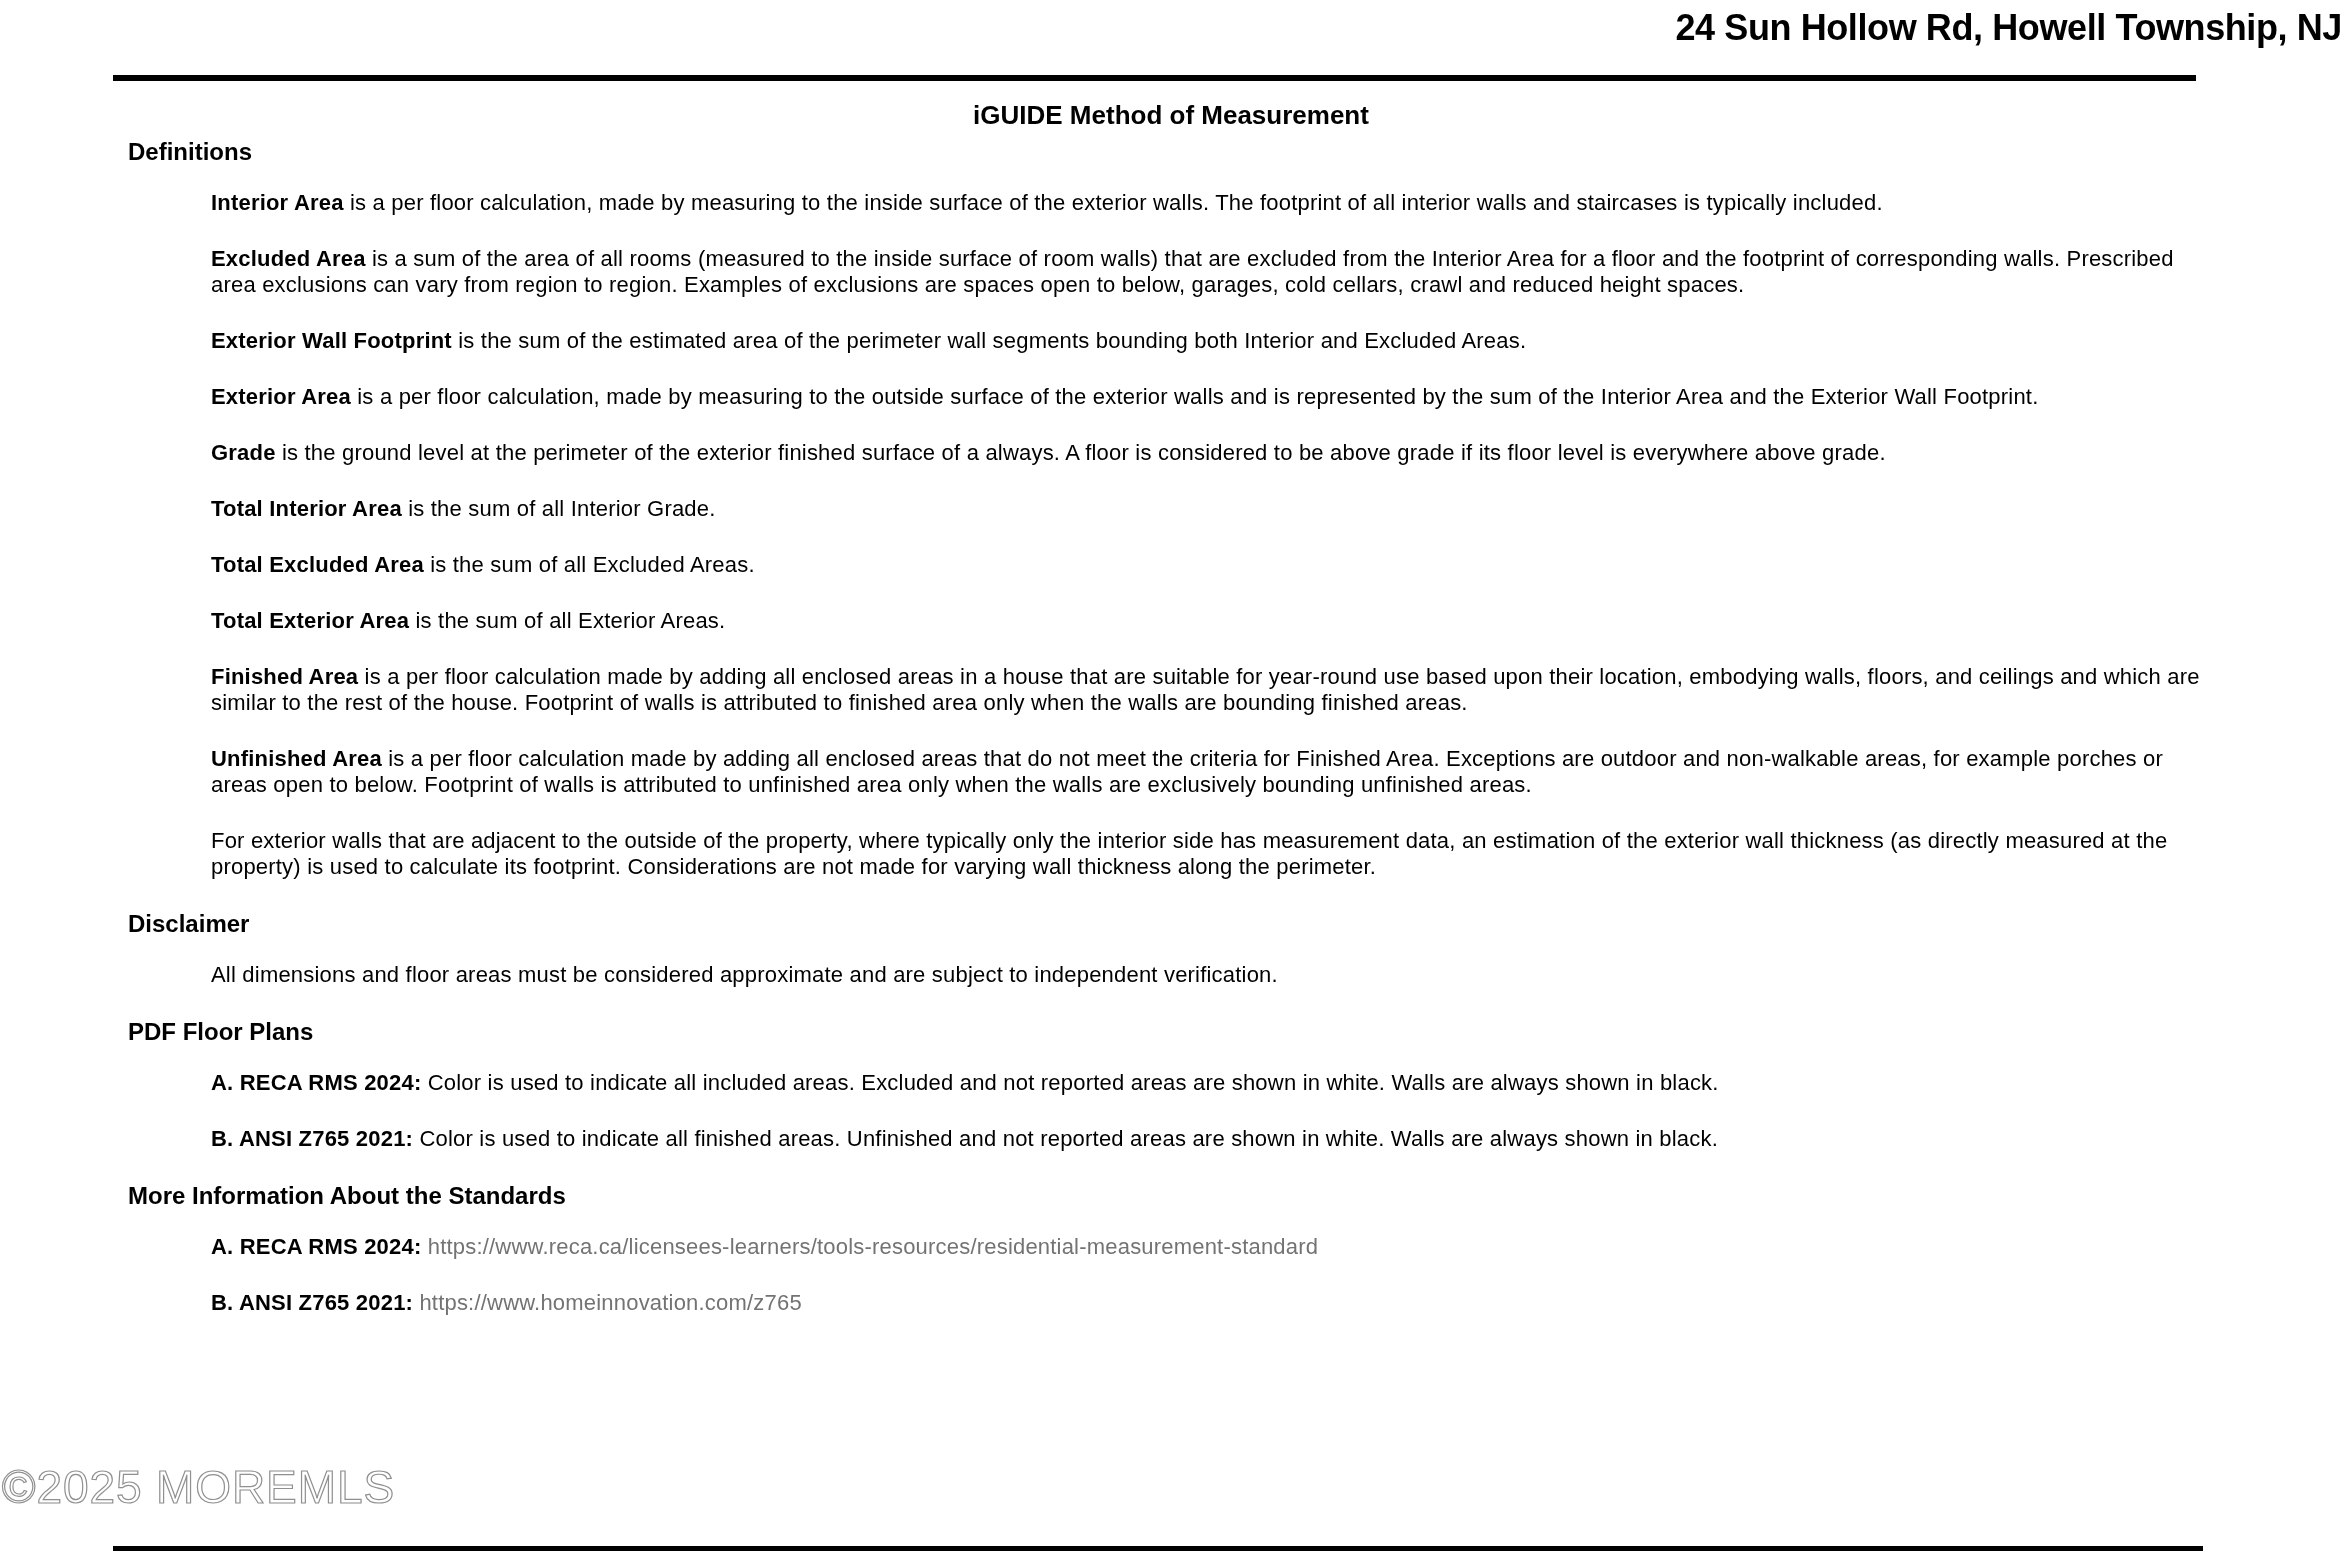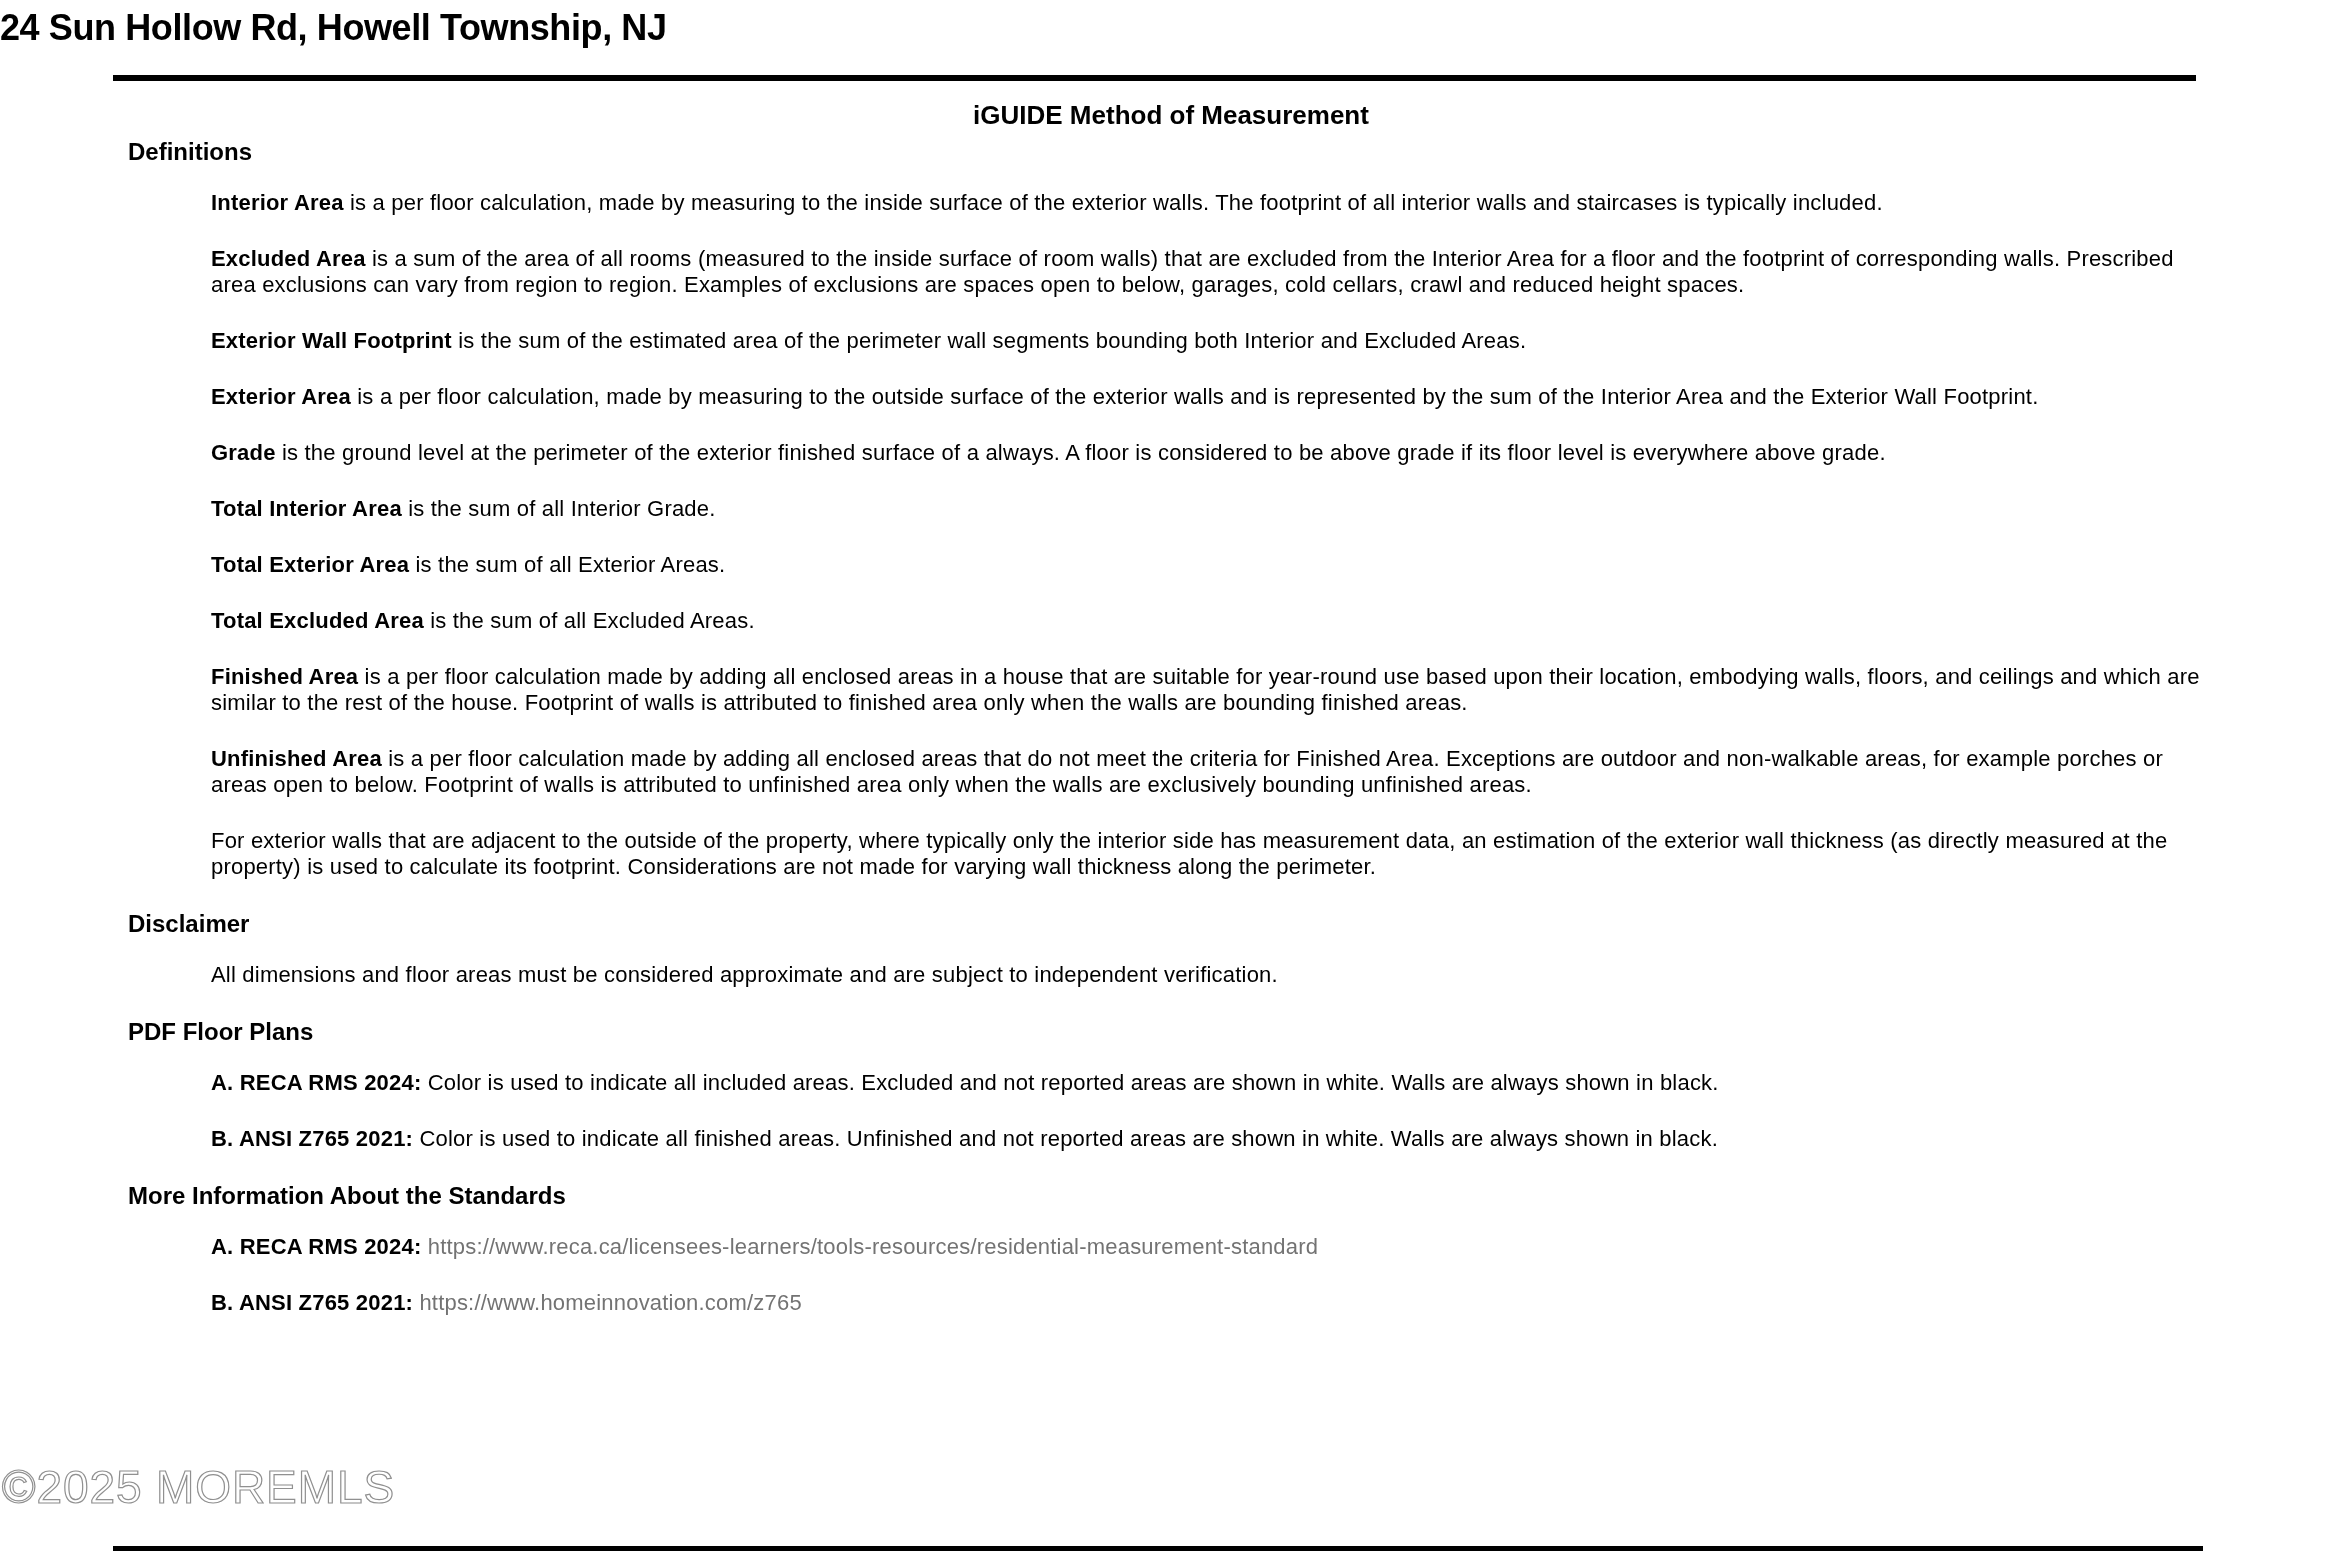--- a/index.html
+++ b/index.html
@@ -11,21 +11,21 @@
     position: relative;
     width: 2342px;
     height: 1560px;
     background: #ffffff;
     color: #000000;
     font-family: "Liberation Sans", sans-serif;
     overflow: hidden;
   }
   .doc-title {
     padding-top: 7px;
-    text-align: left;
+    text-align: right;
     font-size: 36px;
     font-weight: bold;
     letter-spacing: -0.4px;
     line-height: 42px;
   }
   .top-rule {
     border: none;
     margin: 26px 146px 0 113px;
     height: 6px;
     background: #000000;
@@ -97,23 +97,23 @@
   <p class="item"><b class="term">Excluded Area</b> <span>is a sum of the area of all rooms (measured to the inside surface of room walls) that are excluded from the Interior Area for a floor and the footprint of corresponding walls. Prescribed area exclusions can vary from region to region. Examples of exclusions are spaces open to below, garages, cold cellars, crawl and reduced height spaces.</span></p>
 
   <p class="item"><b class="term">Exterior Wall Footprint</b> <span>is the sum of the estimated area of the perimeter wall segments bounding both Interior and Excluded Areas.</span></p>
 
   <p class="item"><b class="term">Exterior Area</b> <span>is a per floor calculation, made by measuring to the outside surface of the exterior walls and is represented by the sum of the Interior Area and the Exterior Wall Footprint.</span></p>
 
   <p class="item"><b class="term">Grade</b> <span>is the ground level at the perimeter of the exterior finished surface of a always. A floor is considered to be above grade if its floor level is everywhere above grade.</span></p>
 
   <p class="item"><b class="term">Total Interior Area</b> <span>is the sum of all Interior Grade.</span></p>
 
+  <p class="item"><b class="term">Total Excluded Area</b> <span>is the sum of all Excluded Areas.</span></p>
+
   <p class="item"><b class="term">Total Exterior Area</b> <span>is the sum of all Exterior Areas.</span></p>
-
-  <p class="item"><b class="term">Total Excluded Area</b> <span>is the sum of all Excluded Areas.</span></p>
 
   <p class="item"><b class="term">Finished Area</b> <span>is a per floor calculation made by adding all enclosed areas in a house that are suitable for year-round use based upon their location, embodying walls, floors, and ceilings and which are similar to the rest of the house. Footprint of walls is attributed to finished area only when the walls are bounding finished areas.</span></p>
 
   <p class="item"><b class="term">Unfinished Area</b> <span>is a per floor calculation made by adding all enclosed areas that do not meet the criteria for Finished Area. Exceptions are outdoor and non-walkable areas, for example porches or areas open to below. Footprint of walls is attributed to unfinished area only when the walls are exclusively bounding unfinished areas.</span></p>
 
 
   <p class="item"><span>For exterior walls that are adjacent to the outside of the property, where typically only the interior side has measurement data, an estimation of the exterior wall thickness (as directly measured at the property) is used to calculate its footprint. Considerations are not made for varying wall thickness along the perimeter.</span></p>
 
   <h2 class="sec-heading">Disclaimer</h2>
 

